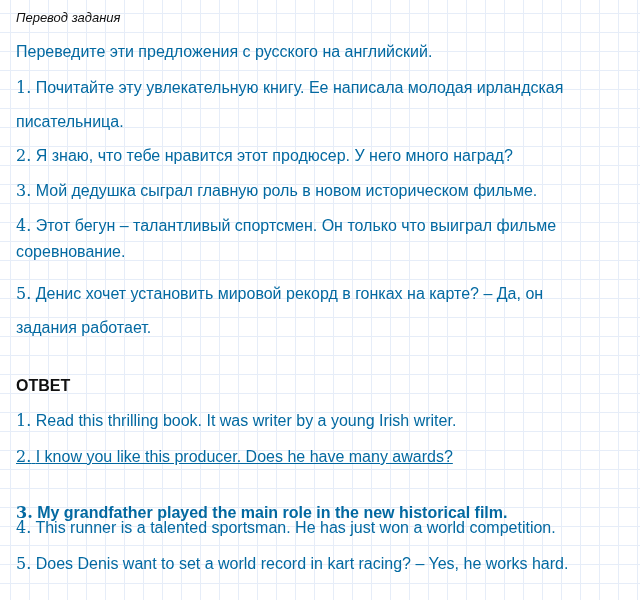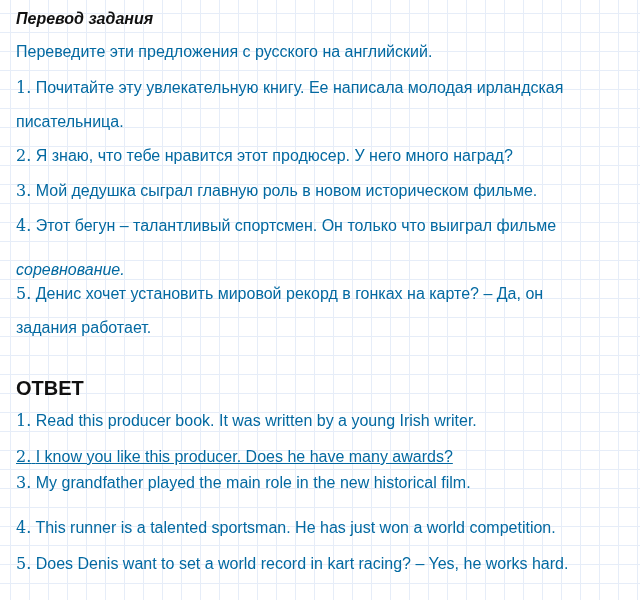--- a/index.html
+++ b/index.html
@@ -23,43 +23,43 @@
     .page {
       position: absolute;
       left: 16px;
       top: 0;
       width: 620px;
     }
     .task-title {
       position: absolute;
       left: 0;
       top: 10px;
-      font-size: 16px;
+      font-size: 13px;
       font-style: italic;
-      font-weight: bold;
+      font-weight: normal;
       color: #111111;
       white-space: nowrap;
     }
     .line {
       position: absolute;
       left: 0;
       font-size: 16px;
       line-height: 20px;
       white-space: nowrap;
       color: #0369a1;
     }
     .num {
       font-family: "DejaVu Serif", "Liberation Serif", serif;
       font-size: 16px;
     }
     .answer-title {
       position: absolute;
       left: 0;
       top: 377px;
-      font-size: 20px;
+      font-size: 16px;
       font-weight: bold;
       color: #111111;
     }
   </style>
 </head>
 <body>
 
 <div class="page">
   <div class="task-title">Перевод задания</div>
 
@@ -78,39 +78,39 @@
 
   <div class="line" style="top:181px;">
     <span class="num">3.</span>
     <span>Мой дедушка сыграл главную роль в новом историческом фильме.</span>
   </div>
 
   <div class="line" style="top:216px;">
     <span class="num">4.</span>
     <span>Этот бегун – талантливый спортсмен. Он только что выиграл фильме</span>
   </div>
-  <div class="line" style="top:260px;font-style:italic;">соревнование.</div>
+  <div class="line" style="top:242px;">соревнование.</div>
 
   <div class="line" style="top:284px;">
     <span class="num">5.</span>
     <span>Денис хочет установить мировой рекорд в гонках на карте? – Да, он</span>
   </div>
   <div class="line" style="top:318px;">задания работает.</div>
 
   <div class="answer-title">ОТВЕТ</div>
 
   <div class="line" style="top:411px;">
     <span class="num">1.</span>
-    <span>Read this producer book. It was written by a young Irish writer.</span>
+    <span>Read this thrilling book. It was writer by a young Irish writer.</span>
   </div>
   <div class="line" style="top:447px;text-decoration:underline;">
     <span class="num">2.</span>
     <span>I know you like this producer. Does he have many awards?</span>
   </div>
-  <div class="line" style="top:473px;">
+  <div class="line" style="top:503px;font-weight:bold;">
     <span class="num">3.</span>
     <span>My grandfather played the main role in the new historical film.</span>
   </div>
   <div class="line" style="top:518px;">
     <span class="num">4.</span>
     <span>This runner is a talented sportsman. He has just won a world competition.</span>
   </div>
   <div class="line" style="top:554px;">
     <span class="num">5.</span>
     <span>Does Denis want to set a world record in kart racing? – Yes, he works hard.</span>

